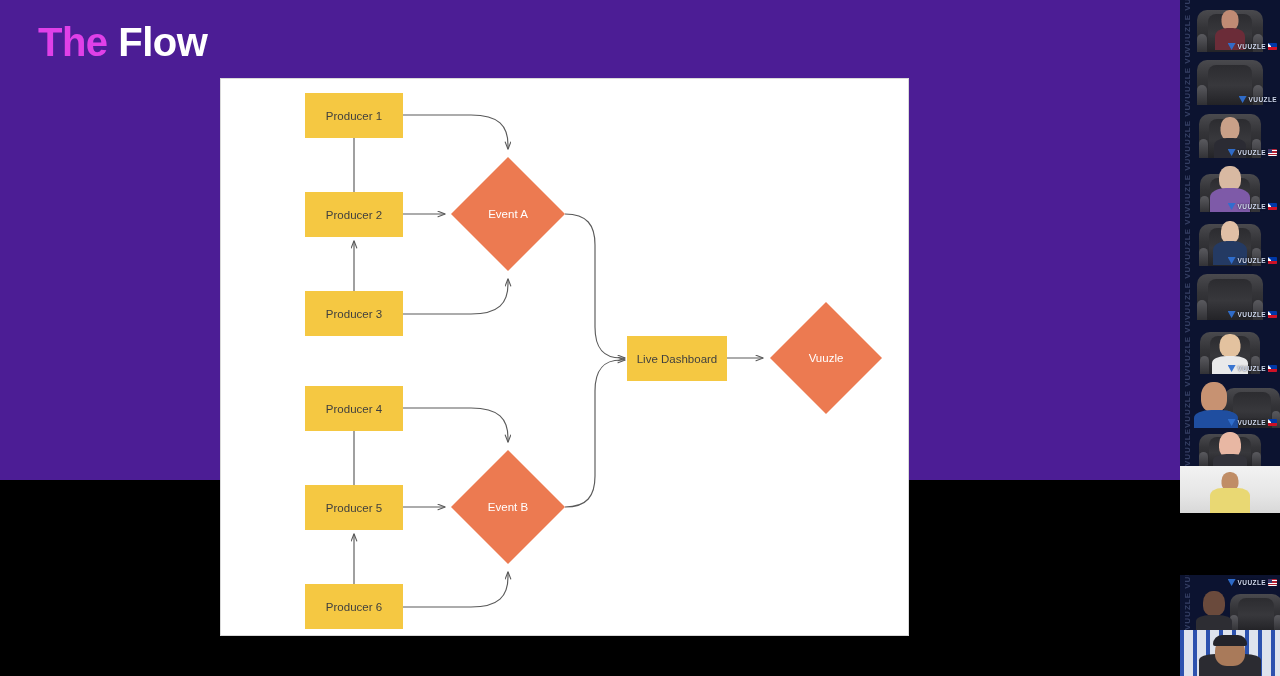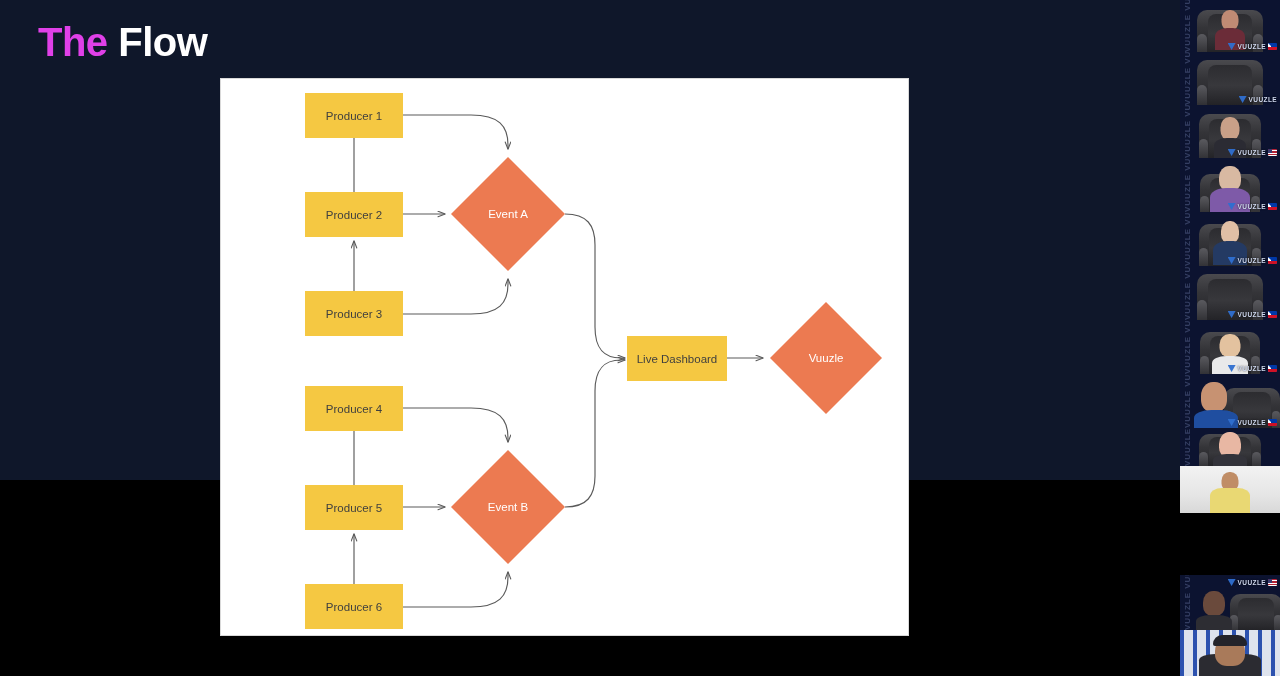--- a/index.html
+++ b/index.html
@@ -1,17 +1,17 @@
 <!DOCTYPE html>
 <html><head>
 <meta charset="utf-8">
 <style>
   html,body{margin:0;padding:0;background:#000;}
   body{width:1280px;height:676px;overflow:hidden;font-family:"Liberation Sans",sans-serif;}
-  #stage{position:relative;width:1280px;height:480px;background:#0f172a;}
+  #stage{position:relative;width:1280px;height:480px;background:#4c1d95;}
 
   
   #title{
     position:absolute;left:38px;top:22px;
     font-size:40px;font-weight:bold;letter-spacing:-0.5px;
     line-height:1;white-space:nowrap;
   }
   #title .accent{color:#e040e8;}
   #title .plain{color:#ffffff;}
 

